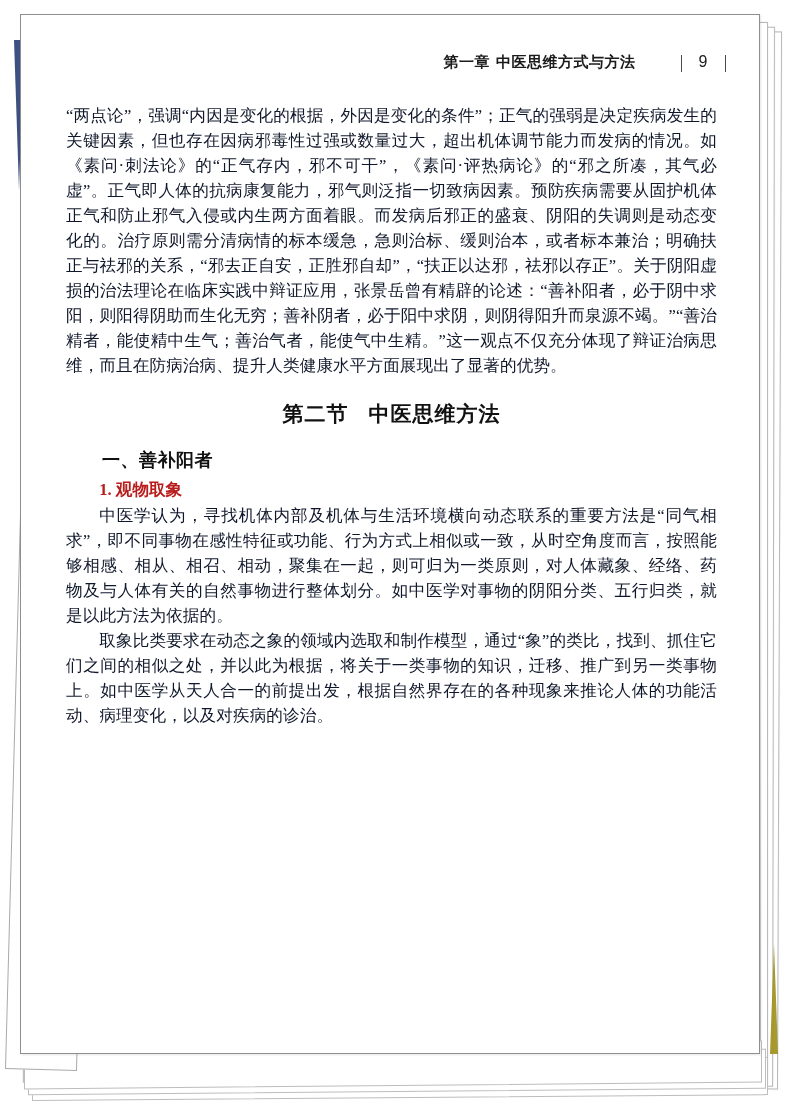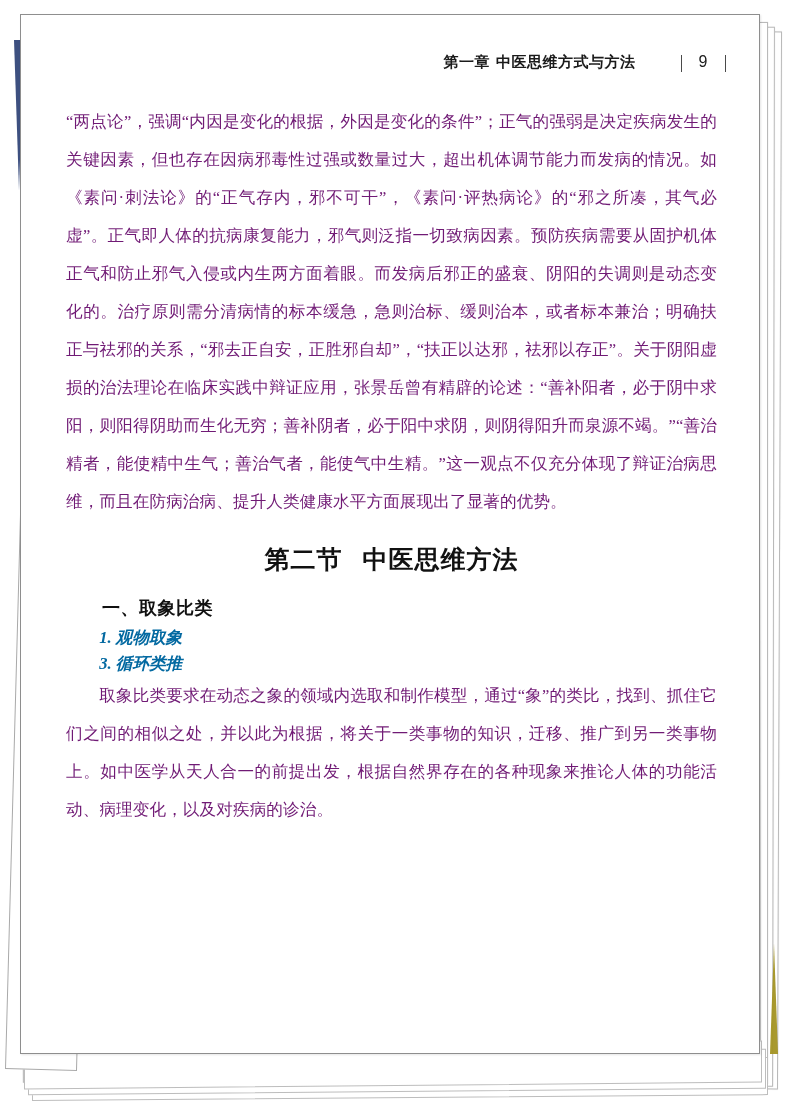--- a/index.html
+++ b/index.html
@@ -121,34 +121,34 @@
   .content {
     position: absolute;
     left: 45px;
     right: 42px;
     top: 88px;
   }
 
   p.body {
     margin: 0;
     font-size: 16.6px;
-    line-height: 38px;
-    color: #701a75;
+    line-height: 25px;
+    color: #0f172a;
     text-align: justify;
     text-justify: inter-ideograph;
     letter-spacing: 0.1px;
     font-family: "Liberation Serif", "DejaVu Serif", serif;
   }
   p.indent { text-indent: 2em; }
 
   h2.section-title {
     margin: 22px 0 14px 0;
     text-align: center;
     font-family: "Liberation Sans", "DejaVu Sans", sans-serif;
-    font-size: 25px;
+    font-size: 21px;
     font-weight: bold;
     color: #111111;
     letter-spacing: 1px;
   }
   h2.section-title .gap { display: inline-block; width: 20px; }
 
   h3.heading-1 {
     margin: 20px 0 7px 0;
     text-indent: 2em;
     font-family: "Liberation Serif", "DejaVu Serif", serif;
@@ -156,22 +156,21 @@
     font-weight: bold;
     color: #111111;
     letter-spacing: .5px;
   }
   h4.heading-2 {
     margin: 4px 0 2px 0;
     text-indent: 2em;
     font-family: "Liberation Serif", "DejaVu Serif", serif;
     font-size: 16.6px;
     font-weight: bold;
-    color: #0369a1;
-    font-style: italic;
+    color: #b91c1c;
   }
 </style>
 </head>
 <body>
 
 <div id="scene">
 
   <div class="undersheet us1"></div>
   <div class="undersheet us2"></div>
   <div class="undersheet us3"></div>
@@ -198,24 +197,24 @@
 
     <div class="content">
 
       <p class="body">“两点论”，强调“内因是变化的根据，外因是变化的条件”；正气的强弱是决定疾病发生的关键因素，但也存在因病邪毒性过强或数量过大，超出机体调节能力而发病的情况。如《素问·刺法论》的“正气存内，邪不可干”，《素问·评热病论》的“邪之所凑，其气必虚”。正气即人体的抗病康复能力，邪气则泛指一切致病因素。预防疾病需要从固护机体正气和防止邪气入侵或内生两方面着眼。而发病后邪正的盛衰、阴阳的失调则是动态变化的。治疗原则需分清病情的标本缓急，急则治标、缓则治本，或者标本兼治；明确扶正与祛邪的关系，“邪去正自安，正胜邪自却”，“扶正以达邪，祛邪以存正”。关于阴阳虚损的治法理论在临床实践中辩证应用，张景岳曾有精辟的论述：“善补阳者，必于阴中求阳，则阳得阴助而生化无穷；善补阴者，必于阳中求阴，则阴得阳升而泉源不竭。”“善治精者，能使精中生气；善治气者，能使气中生精。”这一观点不仅充分体现了辩证治病思维，而且在防病治病、提升人类健康水平方面展现出了显著的优势。</p>
 
       <h2 class="section-title">
         <span>第二节</span><span class="gap"></span><span>中医思维方法</span>
       </h2>
 
 
-      <h3 class="heading-1">一、取象比类</h3>
+      <h3 class="heading-1">一、善补阳者</h3>
 
 
       <h4 class="heading-2">1. 观物取象</h4>
 
-
-      <h4 class="heading-2">3. 循环类推</h4>
+      <p class="body indent">中医学认为，寻找机体内部及机体与生活环境横向动态联系的重要方法是“同气相求”，即不同事物在感性特征或功能、行为方式上相似或一致，从时空角度而言，按照能够相感、相从、相召、相动，聚集在一起，则可归为一类原则，对人体藏象、经络、药物及与人体有关的自然事物进行整体划分。如中医学对事物的阴阳分类、五行归类，就是以此方法为依据的。</p>
+
       <p class="body indent">取象比类要求在动态之象的领域内选取和制作模型，通过“象”的类比，找到、抓住它们之间的相似之处，并以此为根据，将关于一类事物的知识，迁移、推广到另一类事物上。如中医学从天人合一的前提出发，根据自然界存在的各种现象来推论人体的功能活动、病理变化，以及对疾病的诊治。</p>
 
     </div>
   </div>
 </div>
 
 </body></html>

